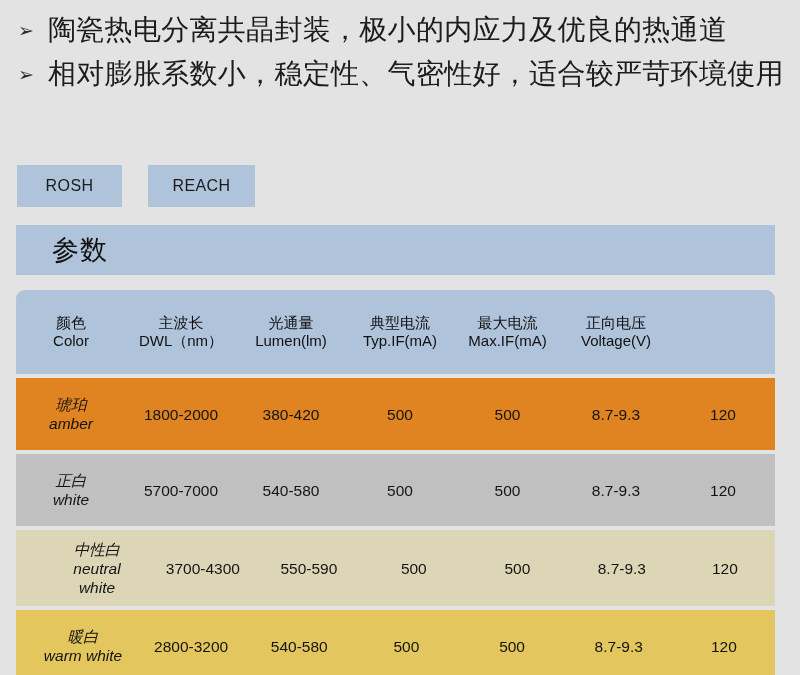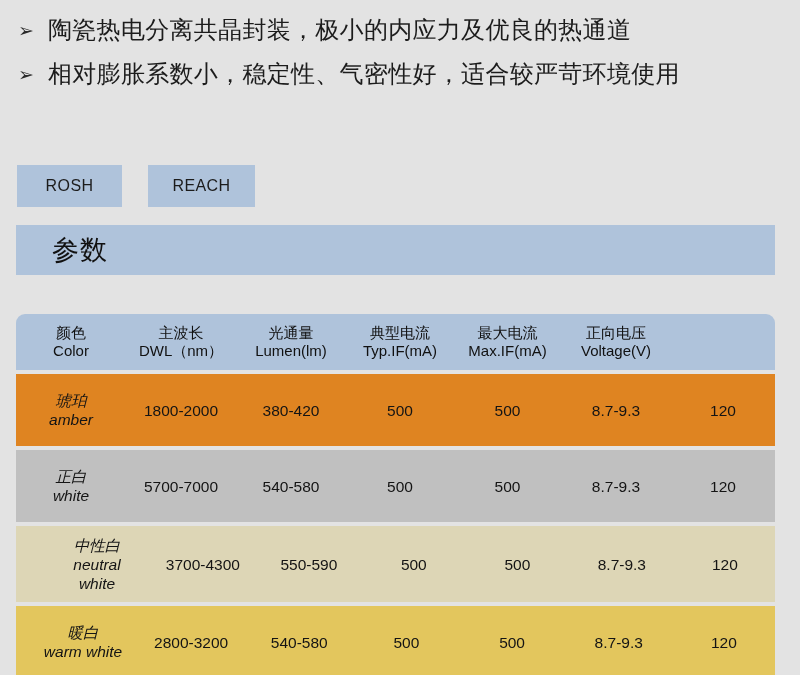--- a/index.html
+++ b/index.html
@@ -32,21 +32,21 @@
   .bullet-marker {
     width: 30px;
     flex: 0 0 30px;
     font-size: 19px;
     line-height: 44px;
     color: #2b2b2b;
     text-align: left;
     font-family: "DejaVu Sans", sans-serif;
   }
   .bullet-text {
-    font-size: 24px;
+    font-size: 28px;
     line-height: 44px;
     letter-spacing: 0.3px;
     color: #1c1c1c;
     white-space: nowrap;
   }
 
   
   .badges {
     position: absolute;
     left: 17px;
@@ -93,22 +93,21 @@
     width: 759px;
   }
   .trow {
     display: flex;
     width: 100%;
     box-sizing: border-box;
   }
   .thead {
     background: #afc3db;
     border-radius: 9px 9px 0 0;
-    height: 56px;
-    margin-top: 24px;
+    height: 84px;
   }
   .thead .cell {
     font-size: 15px;
     line-height: 18px;
     color: #111;
   }
   .row-gap { height: 4px; }
 
   .cell {
     display: flex;

